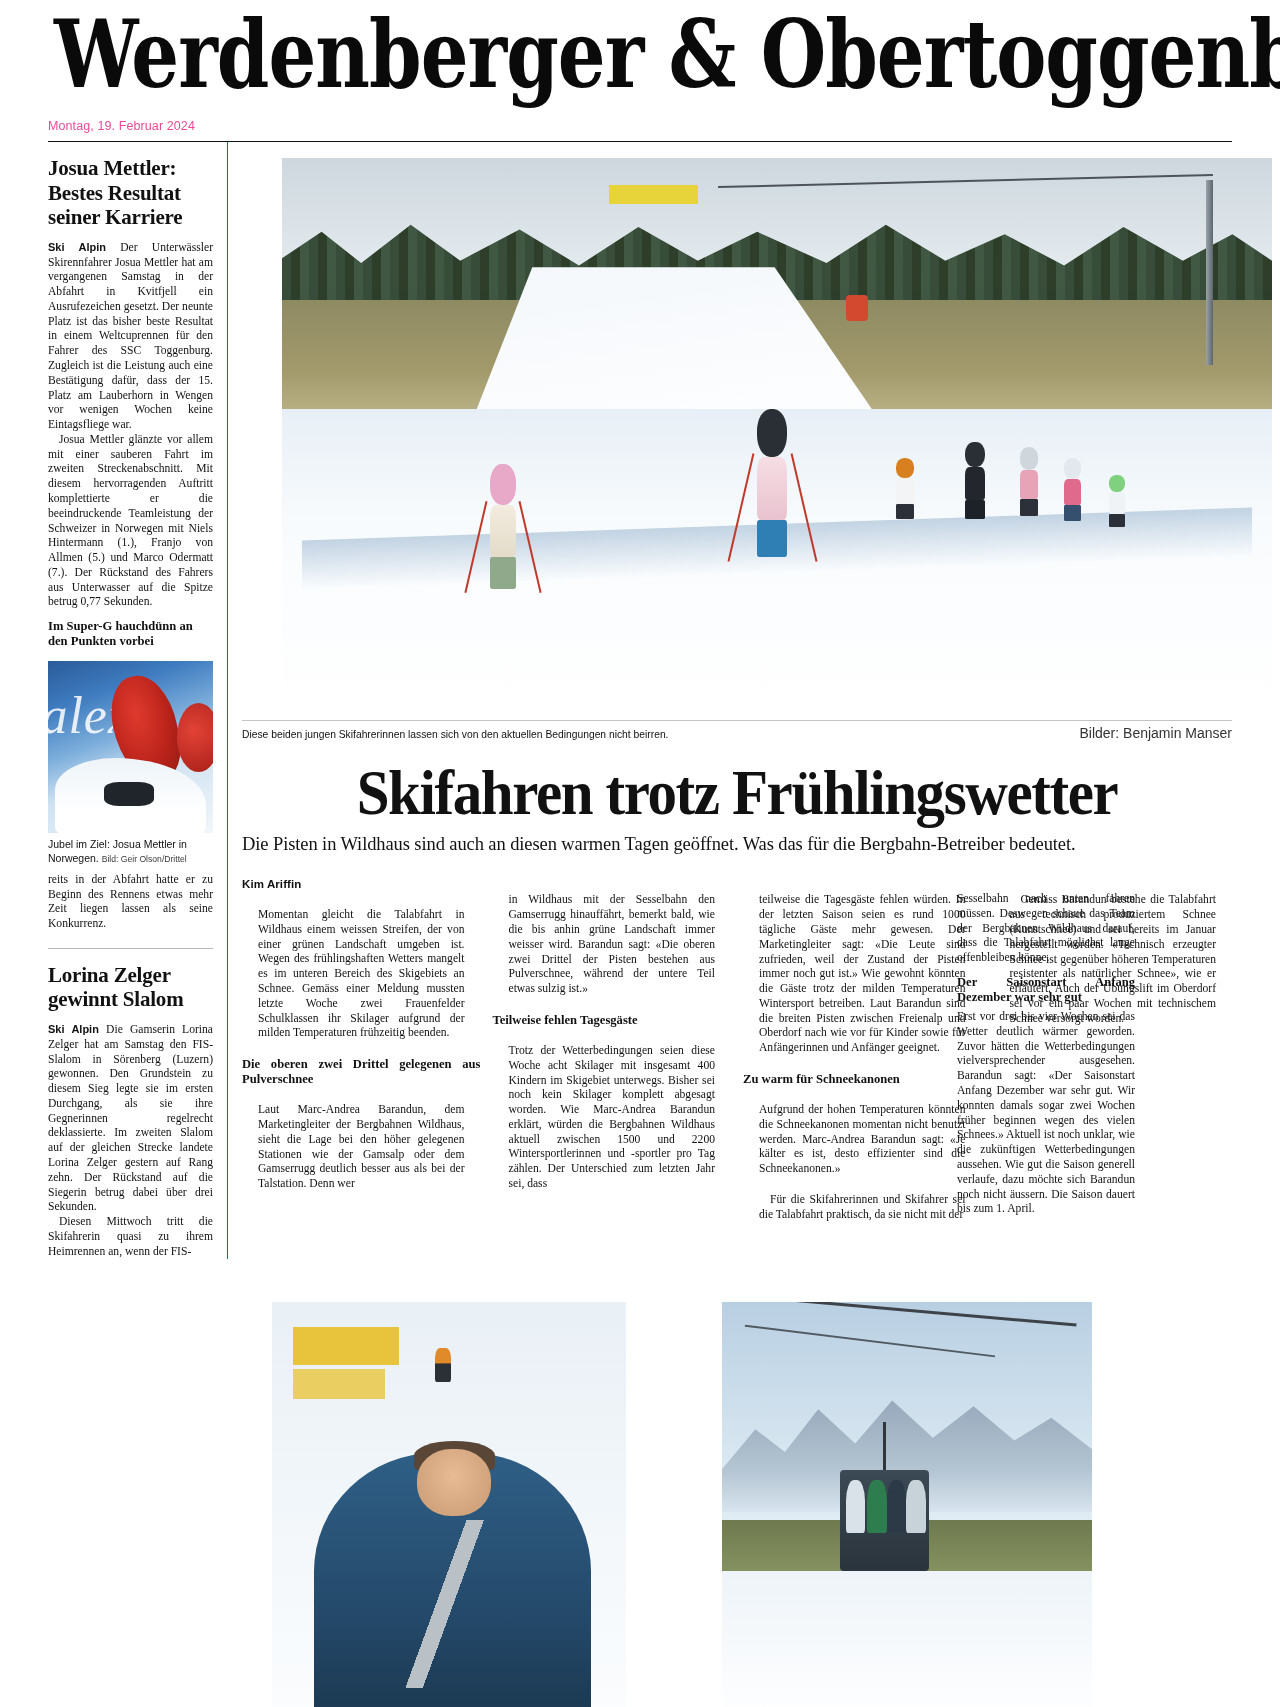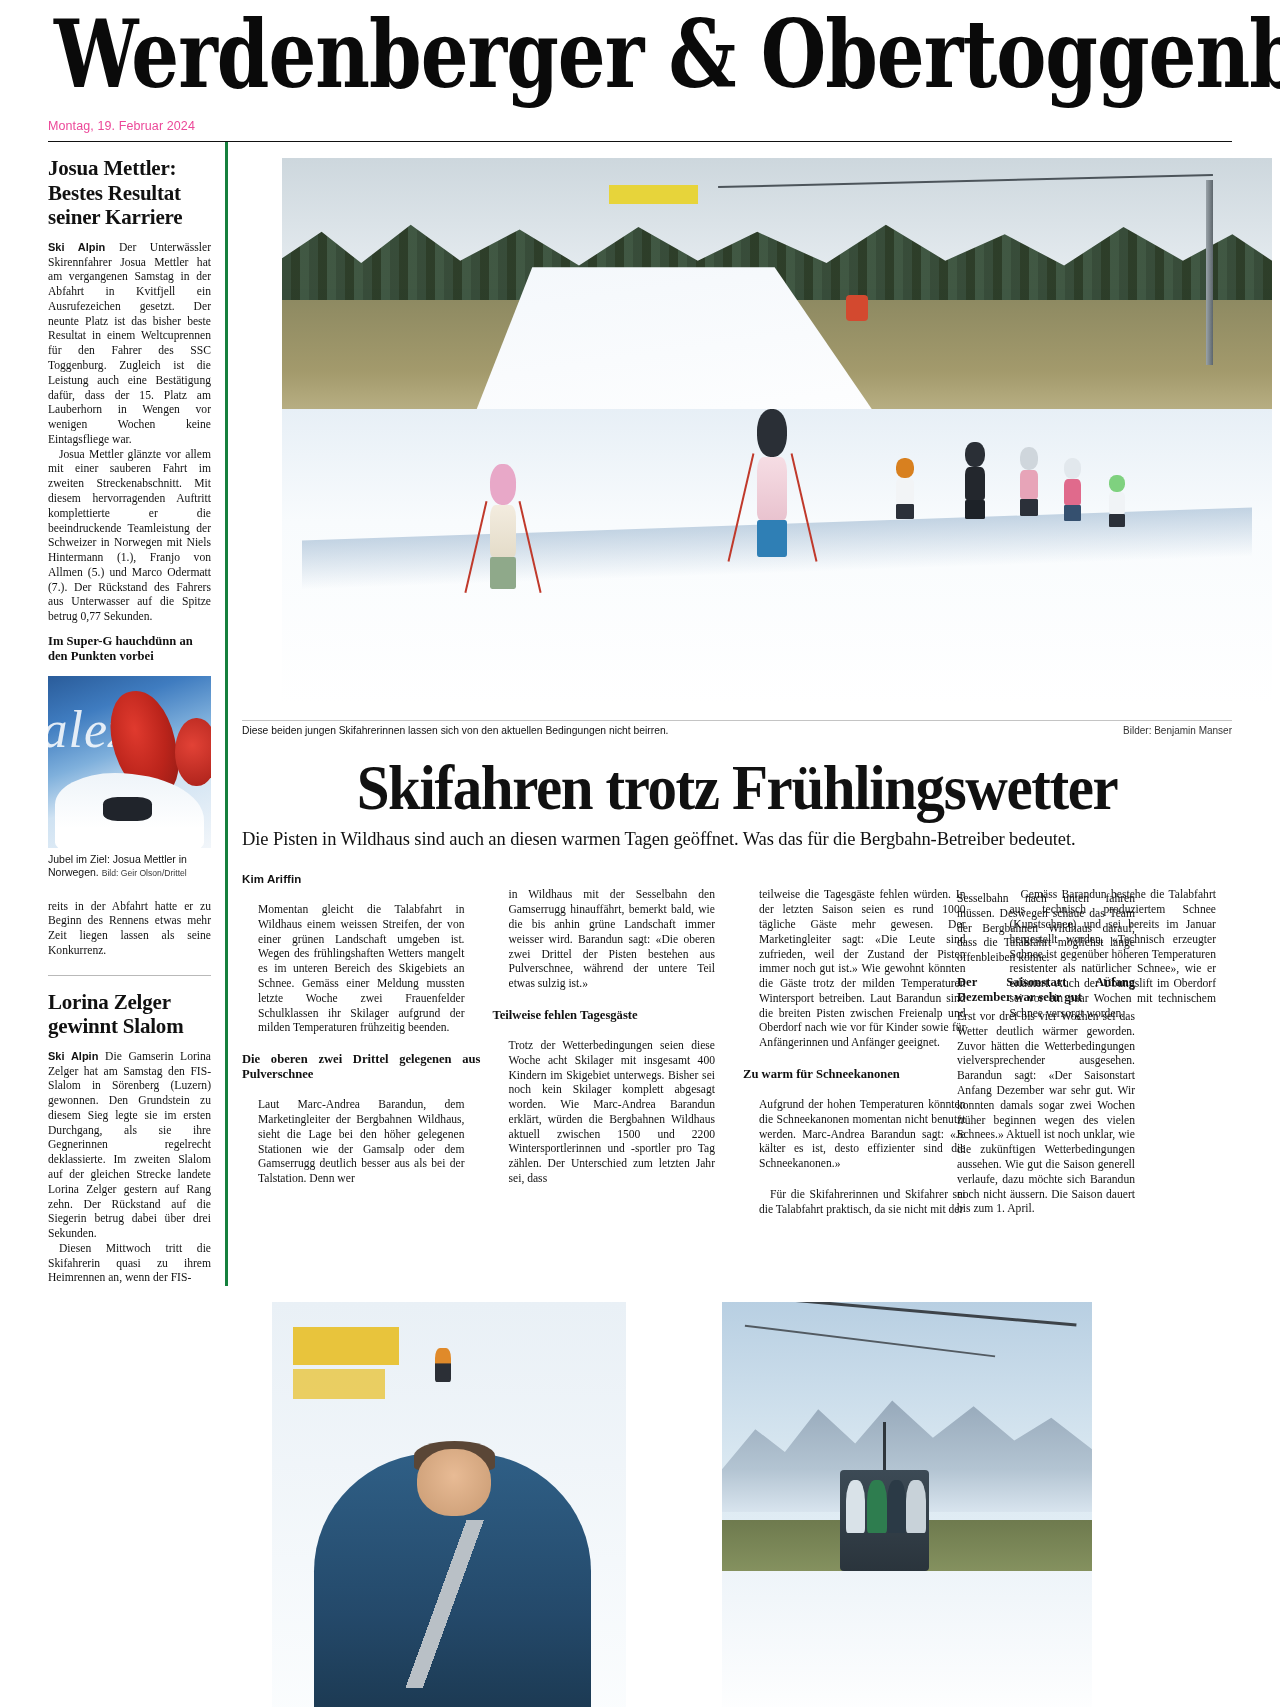--- a/index.html
+++ b/index.html
@@ -49,21 +49,21 @@
     position:relative;
     margin:0 48px;
     display:flex;
     gap:0px;
   }
   .col-left{
     width:180px;
     flex:0 0 180px;
     padding-right:14px;
     box-sizing:border-box;
-    border-right:3px solid #15803d;
+    border-right:1px solid #15803d;
   }
   .col-main{
     flex:1 1 auto;
     padding-left:14px;
     box-sizing:border-box;
   }
 
   
   .hl-left{
     font-family:"Liberation Serif", serif;
@@ -192,21 +192,21 @@
   .skier .poleL{left:-58%;transform:rotate(13deg);}
   .skier .poleR{right:-58%;transform:rotate(-13deg);}
 
   .hero-caption{
     display:flex;justify-content:space-between;align-items:baseline;
     border-top:1px solid #c4c4c4;
     margin-top:4px;padding-top:4px;
     font-family:"Liberation Sans", sans-serif;
     font-size:10.3px;color:#111;
   }
-  .hero-caption .credit{font-size:10px;color:#333;white-space:nowrap;}
+  .hero-caption .credit{font-size:14px;color:#333;white-space:nowrap;}
 
   
   .main-headline{
     font-family:"Liberation Serif", serif;
     font-weight:bold;
     font-size:59px;
     line-height:1.02;
     letter-spacing:-1.4px;
     margin:22px 0 8px 0;
     text-align:center;
@@ -334,21 +334,21 @@
           <div class="blob-red"></div>
           <div class="blob-red2"></div>
           <div class="blob-white"></div>
           <div class="blob-dark"></div>
         </figure>
         <div class="cap-small">
           <span>Jubel im Ziel: Josua Mettler in Norwegen.</span>
           <span class="cap-credit">Bild: Geir Olson/Drittel</span>
         </div>
 
-        <div class="body-text" style="margin-top:20px">
+        <div class="body-text" style="margin-top:8px">
           <p class="first">reits in der Abfahrt hatte er zu Beginn des Rennens etwas mehr Zeit liegen lassen als seine Konkurrenz.</p>
         </div>
       </article>
 
       <div class="rail-divider"></div>
 
       <article>
         <h2 class="hl-left">Lorina Zelger gewinnt Slalom</h2>
         <div class="body-text">
           <p class="first"><span class="kicker">Ski Alpin</span> <span>Die Gamserin Lorina Zelger hat am Samstag den FIS-Slalom in Sörenberg (Luzern) gewonnen. Den Grundstein zu diesem Sieg legte sie im ersten Durchgang, als sie ihre Gegnerinnen regelrecht deklassierte. Im zweiten Slalom auf der gleichen Strecke landete Lorina Zelger gestern auf Rang zehn. Der Rückstand auf die Siegerin betrug dabei über drei Sekunden.</span></p>

